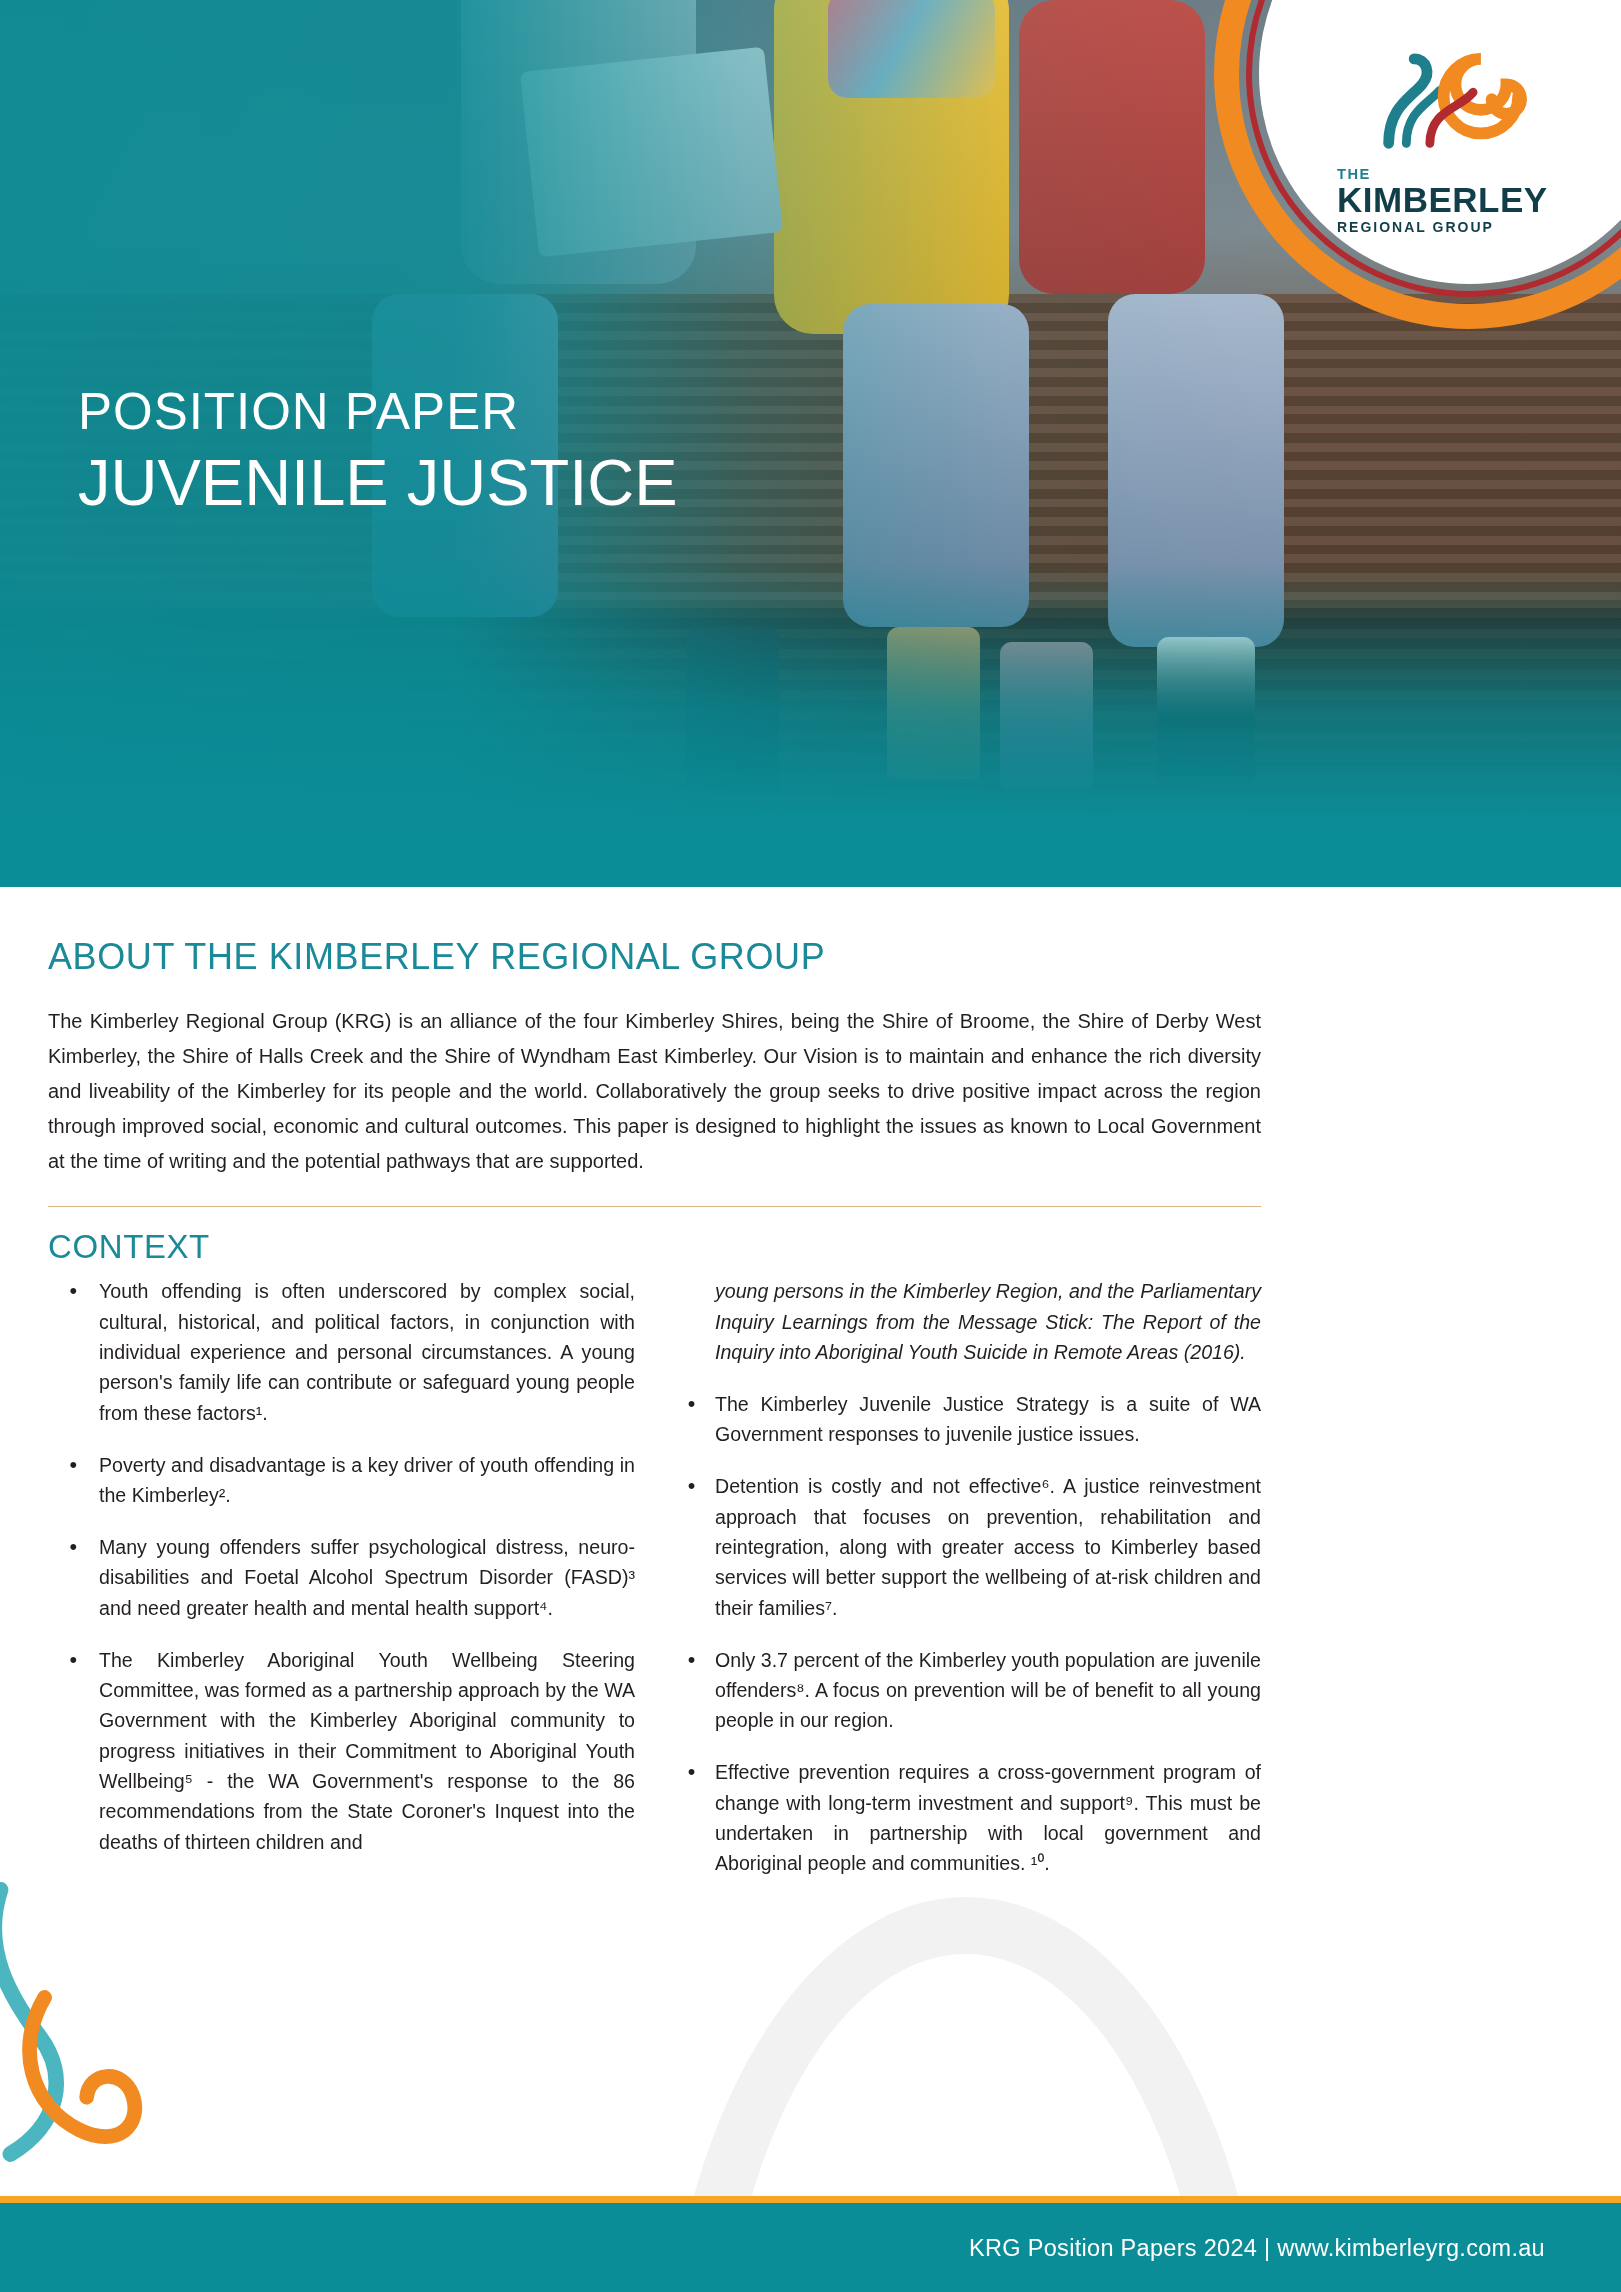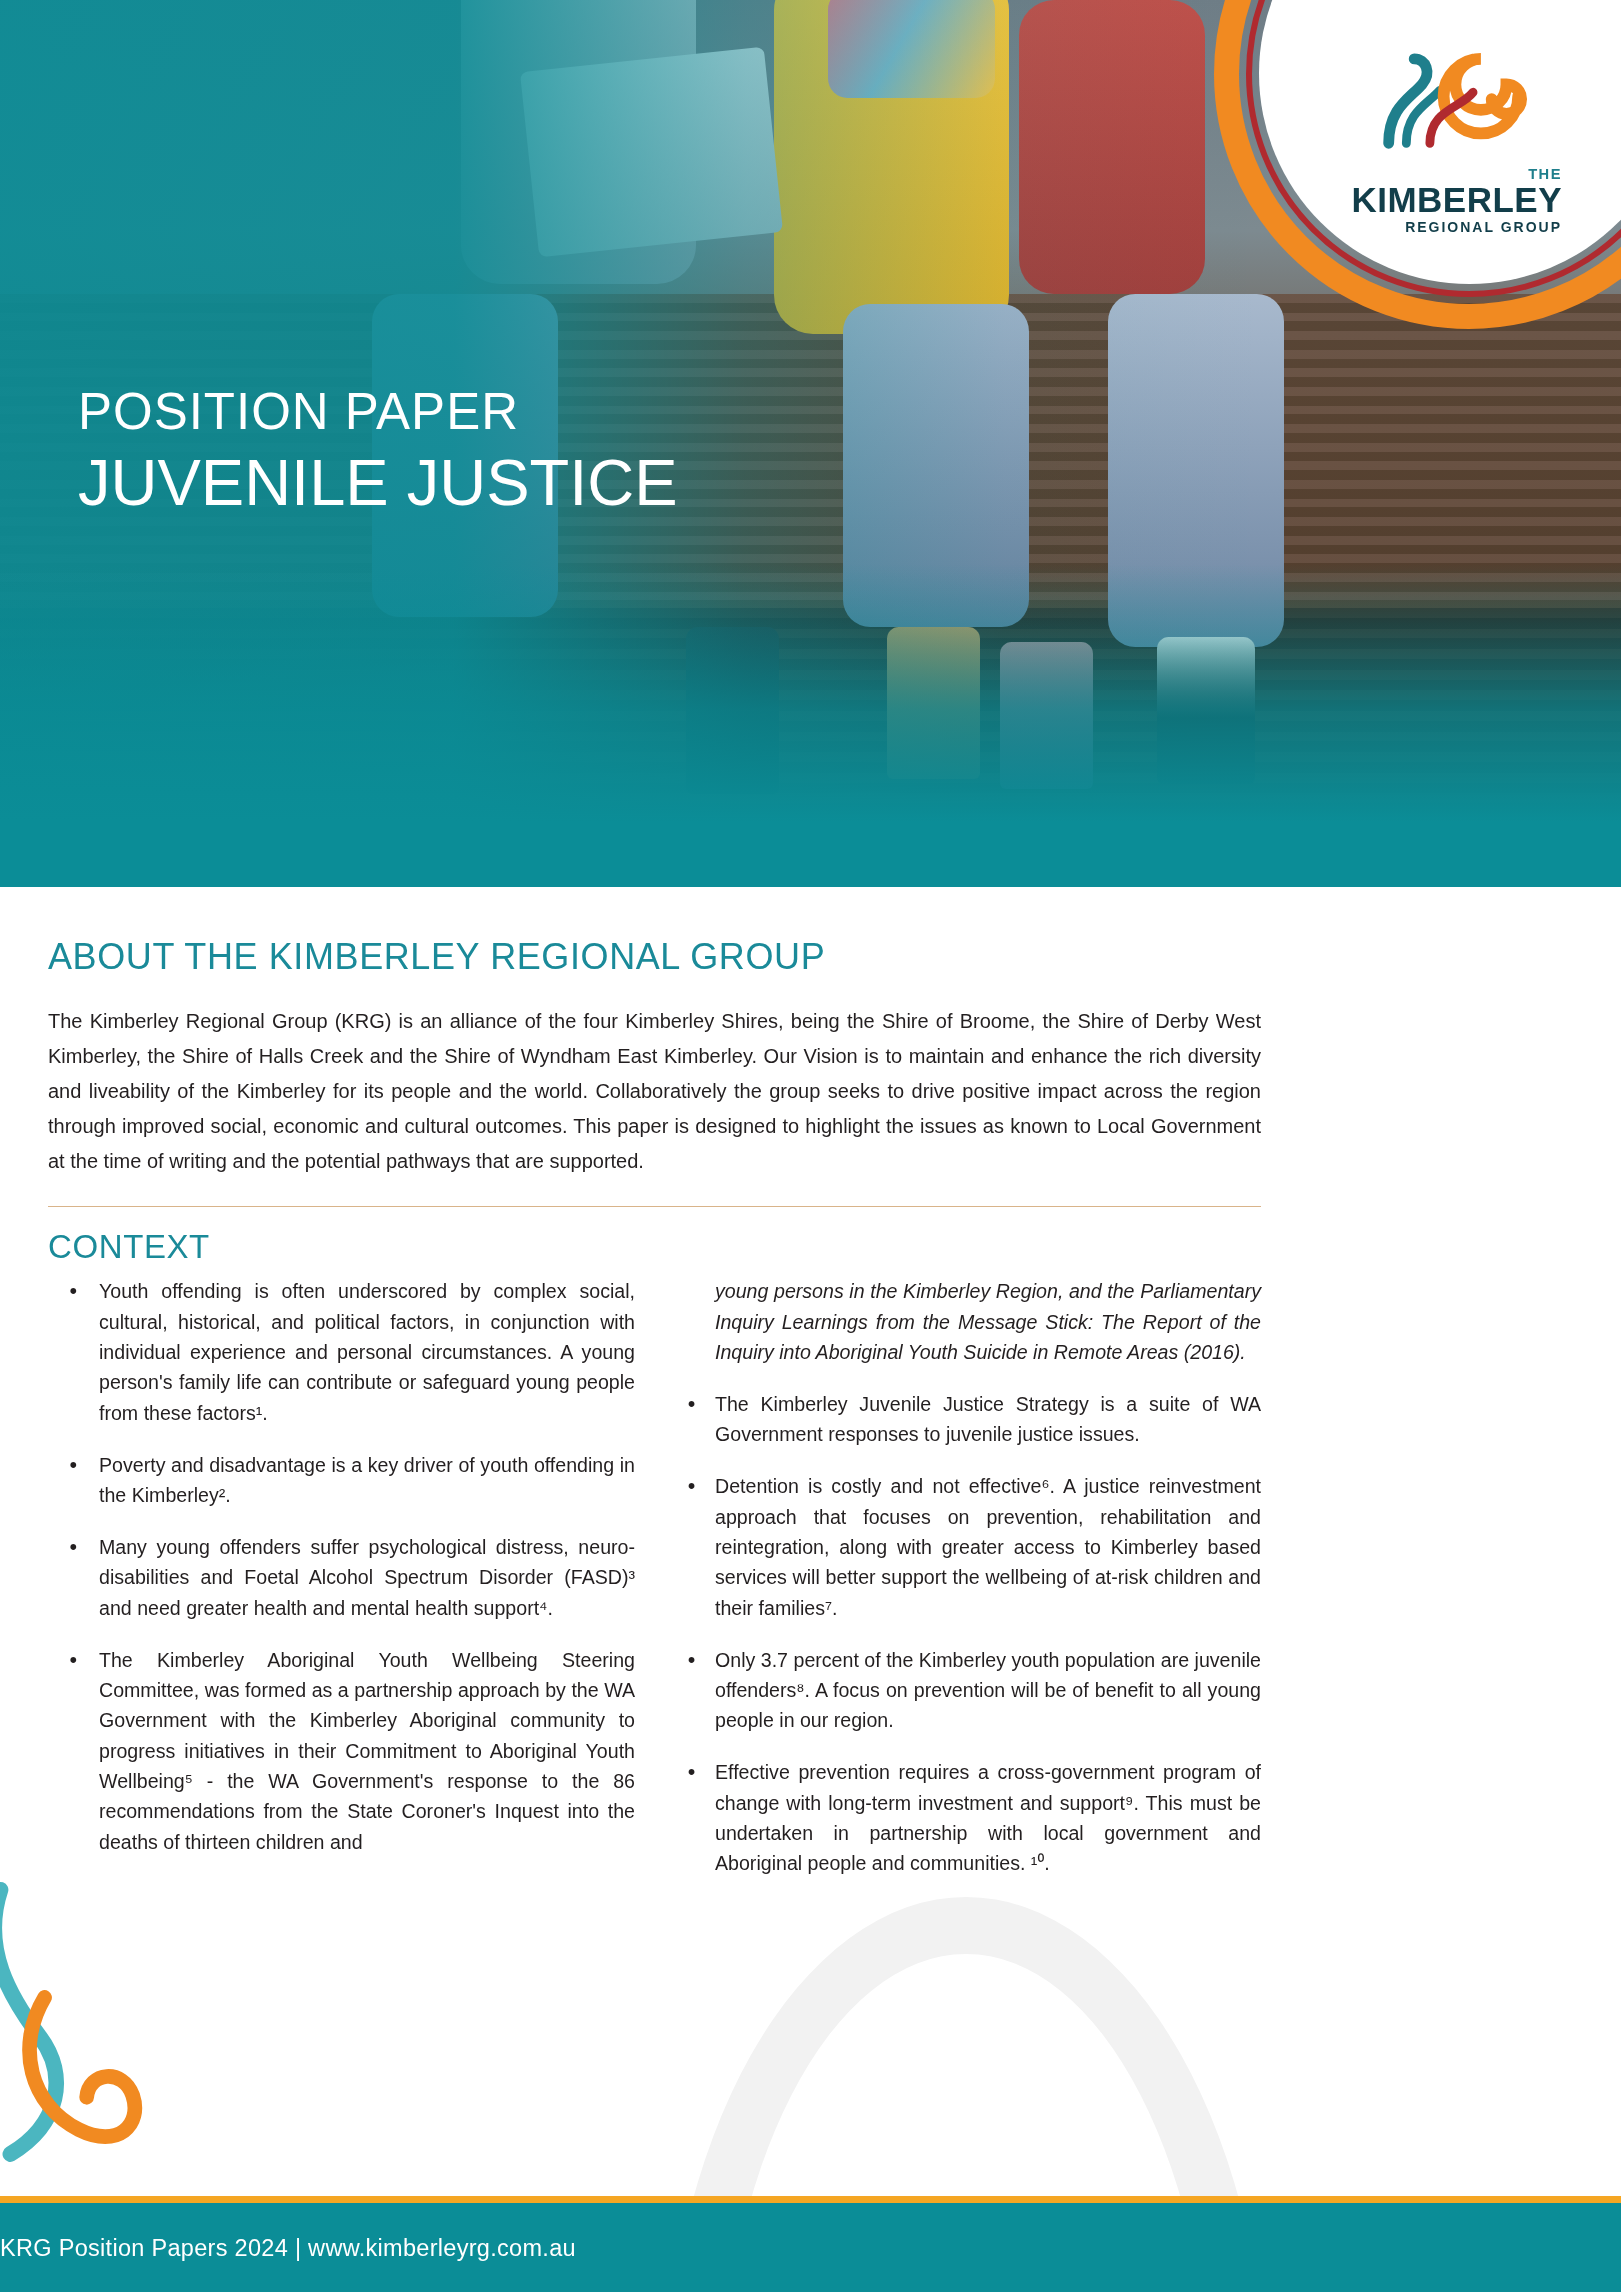--- a/index.html
+++ b/index.html
@@ -109,21 +109,21 @@
     height: 446px;
     border-radius: 50%;
     border: 6.9px solid #b02a2f;
     box-sizing: border-box;
   }
   .logo-wrap {
     position: absolute;
     right: 59px;
     top: 49px;
     width: 225px;
-    text-align: right;
+    text-align: left;
   }
   .logo-mark { width: 157px; height: 113px; margin: 0 auto; display: block; }
   .logo-text-the {
     font-size: 14.7px; letter-spacing: 1.5px; color: #1f7f8c; font-weight: bold; margin-top: 3.9px;
   }
   .logo-text-kim {
     font-size: 35px; letter-spacing: 0.5px; color: #123e4a; font-weight: bold; line-height: 1.05;
   }
   .logo-text-rg {
     font-size: 14px; letter-spacing: 2px; color: #123e4a; font-weight: bold;
@@ -250,20 +250,21 @@
 
   
   .footer {
     position: absolute;
     left: 0; right: 0; bottom: 0;
     height: 90px;
     background: #0b8d97;
     color: #ffffff;
     display: flex;
     align-items: center;
+    justify-content: flex-end;
     padding-right: 76px;
     box-sizing: border-box;
     font-size: 23.5px;
     letter-spacing: 0.3px;
     z-index: 6;
   }
   .footer-accent {
     position: absolute;
     left: 0; right: 0; bottom: 90px;
     height: 6.9px;

